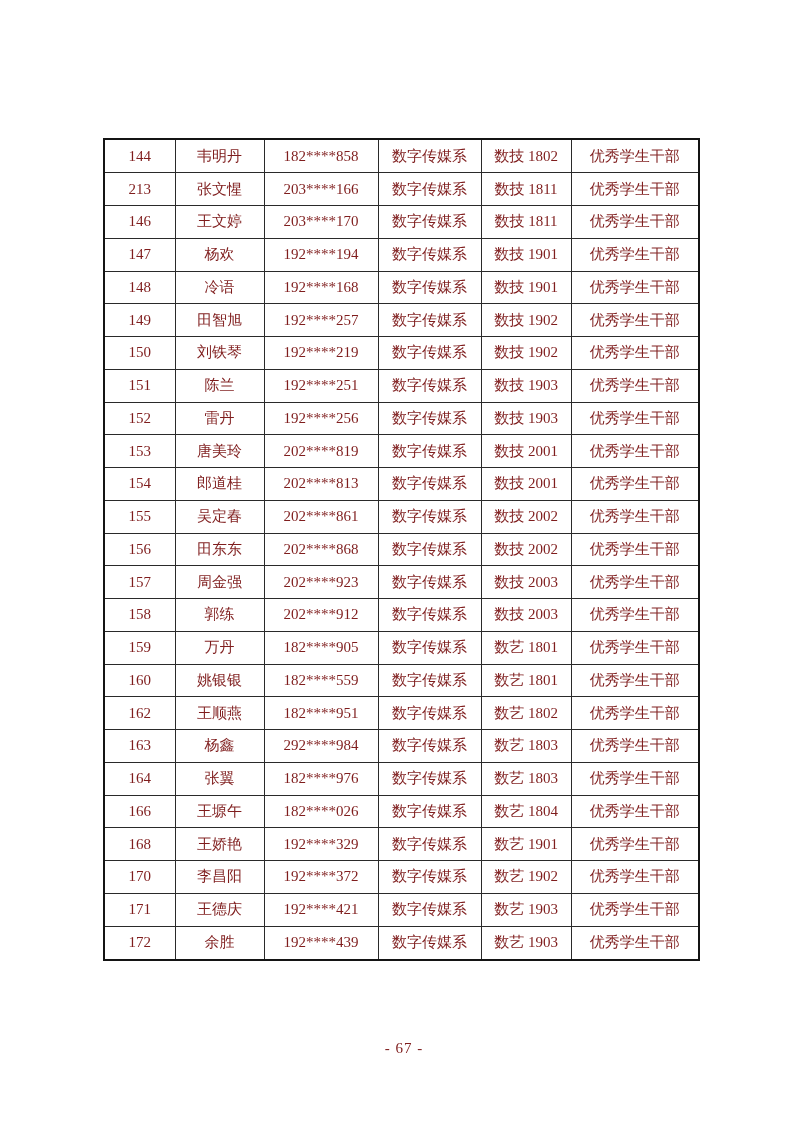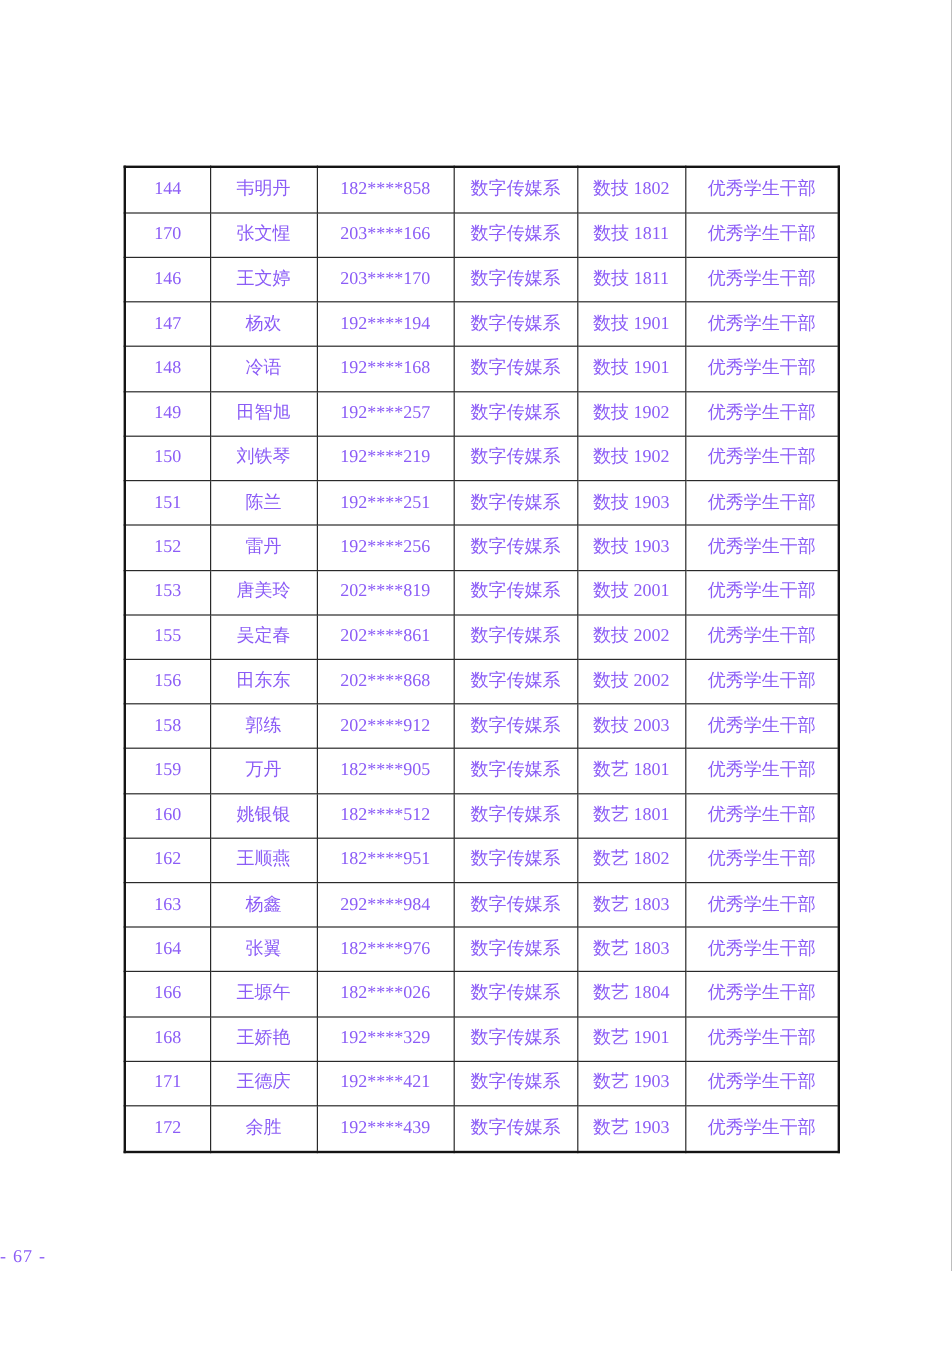--- a/index.html
+++ b/index.html
@@ -4,21 +4,21 @@
 <style>
   * { margin: 0; padding: 0; box-sizing: border-box; }
   html, body { background: #888; }
   .page {
     position: relative;
     width: 793px;
     height: 1122px;
     background: #ffffff;
     margin: 0 auto;
     font-family: "Liberation Serif", "DejaVu Serif", serif;
-    color: #8b5cf6;
+    color: #7f1d1d;
     overflow: hidden;
   }
   table.records {
     position: absolute;
     left: 103px;
     top: 138px;
     width: 595px;
     height: 823px;
     border-collapse: collapse;
     table-layout: fixed;
@@ -32,22 +32,24 @@
     line-height: 1;
     padding: 0;
     white-space: nowrap;
     overflow: hidden;
   }
   .footer-page-number {
     position: absolute;
     top: 1040px;
     left: 0;
     width: 100%;
+    text-align: center;
     font-size: 15px;
     letter-spacing: 1px;
+    padding-left: 15px;
   }
 </style>
 </head>
 <body>
 
 <div class="page">
 
   <table class="records">
     <colgroup>
       <col style="width:71px">
@@ -60,21 +62,21 @@
     <tbody>
         <tr>
           <td>144</td>
           <td>韦明丹</td>
           <td>182****858</td>
           <td>数字传媒系</td>
           <td>数技 1802</td>
           <td>优秀学生干部</td>
         </tr>
         <tr>
-          <td>170</td>
+          <td>213</td>
           <td>张文惺</td>
           <td>203****166</td>
           <td>数字传媒系</td>
           <td>数技 1811</td>
           <td>优秀学生干部</td>
         </tr>
         <tr>
           <td>146</td>
           <td>王文婷</td>
           <td>203****170</td>
@@ -132,55 +134,71 @@
         </tr>
         <tr>
           <td>153</td>
           <td>唐美玲</td>
           <td>202****819</td>
           <td>数字传媒系</td>
           <td>数技 2001</td>
           <td>优秀学生干部</td>
         </tr>
         <tr>
+          <td>154</td>
+          <td>郎道桂</td>
+          <td>202****813</td>
+          <td>数字传媒系</td>
+          <td>数技 2001</td>
+          <td>优秀学生干部</td>
+        </tr>
+        <tr>
           <td>155</td>
           <td>吴定春</td>
           <td>202****861</td>
           <td>数字传媒系</td>
           <td>数技 2002</td>
           <td>优秀学生干部</td>
         </tr>
         <tr>
           <td>156</td>
           <td>田东东</td>
           <td>202****868</td>
           <td>数字传媒系</td>
           <td>数技 2002</td>
           <td>优秀学生干部</td>
         </tr>
         <tr>
+          <td>157</td>
+          <td>周金强</td>
+          <td>202****923</td>
+          <td>数字传媒系</td>
+          <td>数技 2003</td>
+          <td>优秀学生干部</td>
+        </tr>
+        <tr>
           <td>158</td>
           <td>郭练</td>
           <td>202****912</td>
           <td>数字传媒系</td>
           <td>数技 2003</td>
           <td>优秀学生干部</td>
         </tr>
         <tr>
           <td>159</td>
           <td>万丹</td>
           <td>182****905</td>
           <td>数字传媒系</td>
           <td>数艺 1801</td>
           <td>优秀学生干部</td>
         </tr>
         <tr>
           <td>160</td>
           <td>姚银银</td>
-          <td>182****512</td>
+          <td>182****559</td>
           <td>数字传媒系</td>
           <td>数艺 1801</td>
           <td>优秀学生干部</td>
         </tr>
         <tr>
           <td>162</td>
           <td>王顺燕</td>
           <td>182****951</td>
           <td>数字传媒系</td>
           <td>数艺 1802</td>
@@ -212,20 +230,28 @@
         </tr>
         <tr>
           <td>168</td>
           <td>王娇艳</td>
           <td>192****329</td>
           <td>数字传媒系</td>
           <td>数艺 1901</td>
           <td>优秀学生干部</td>
         </tr>
         <tr>
+          <td>170</td>
+          <td>李昌阳</td>
+          <td>192****372</td>
+          <td>数字传媒系</td>
+          <td>数艺 1902</td>
+          <td>优秀学生干部</td>
+        </tr>
+        <tr>
           <td>171</td>
           <td>王德庆</td>
           <td>192****421</td>
           <td>数字传媒系</td>
           <td>数艺 1903</td>
           <td>优秀学生干部</td>
         </tr>
         <tr>
           <td>172</td>
           <td>余胜</td>

